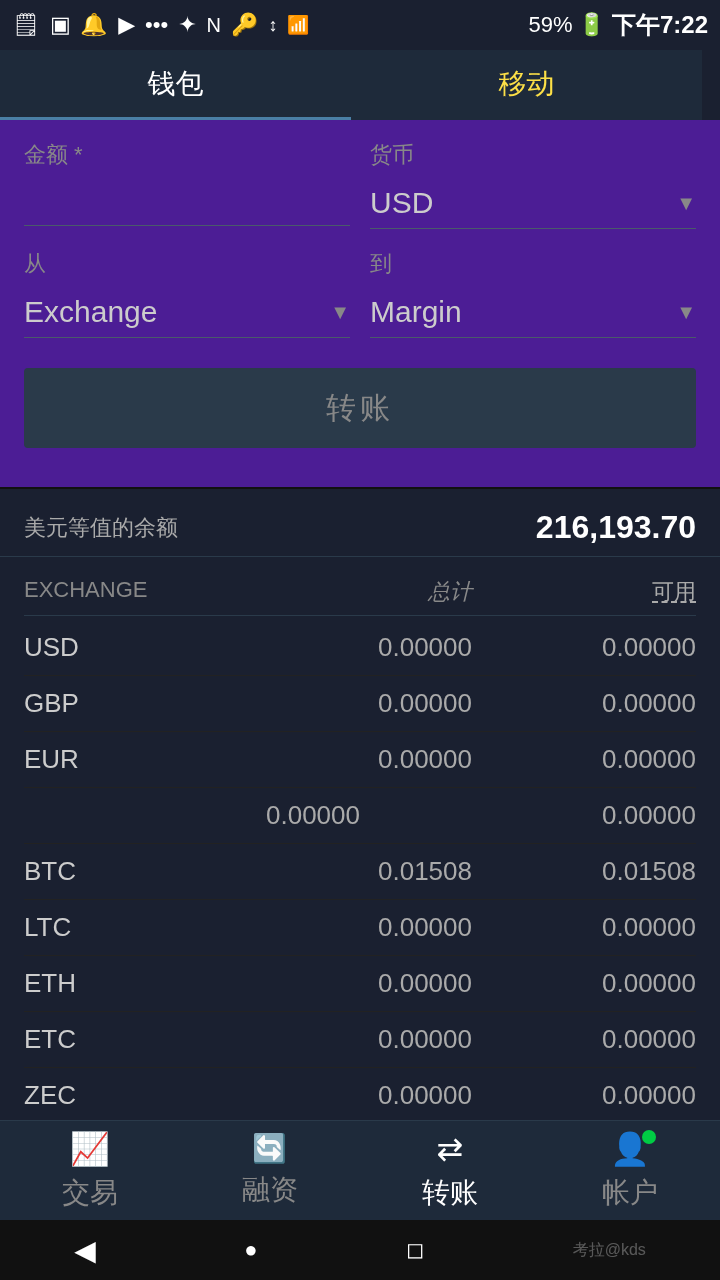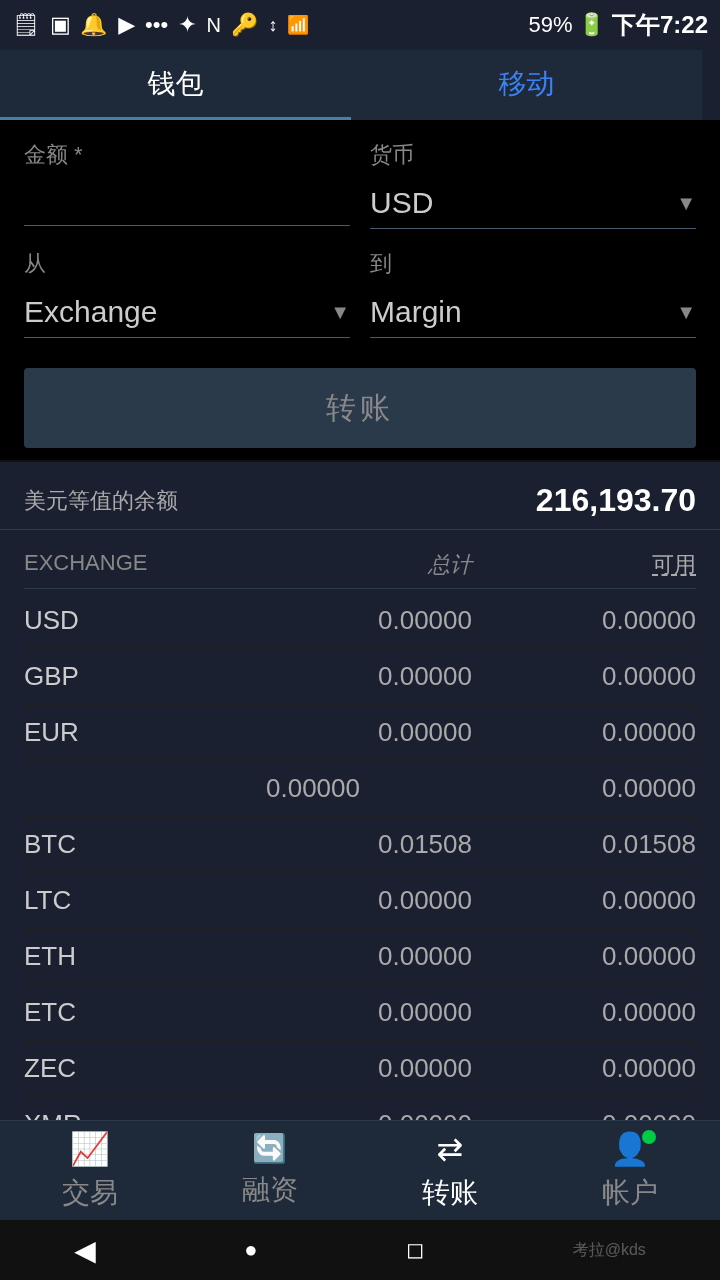--- a/index.html
+++ b/index.html
@@ -34,33 +34,33 @@
       width: 702px;
       height: 70px;
       background: #1e2a3a;
     }
     .tab-item {
       flex: 1;
       display: flex;
       align-items: center;
       justify-content: center;
       font-size: 28px;
-      color: #3b82f6;
+      color: #fde047;
       cursor: pointer;
       border-bottom: 3px solid transparent;
     }
     .tab-item.active {
       color: #fff;
       border-bottom: 3px solid #4a7fa5;
     }
 
     
     .form-section {
-      background: #000000;
-      padding: 20px 24px 12px 24px;
+      background: #4c1d95;
+      padding: 20px 24px 39px 24px;
       border-bottom: 2px solid #111;
     }
 
     .form-row {
       display: flex;
       gap: 20px;
       margin-bottom: 20px;
     }
 
     .form-group {

